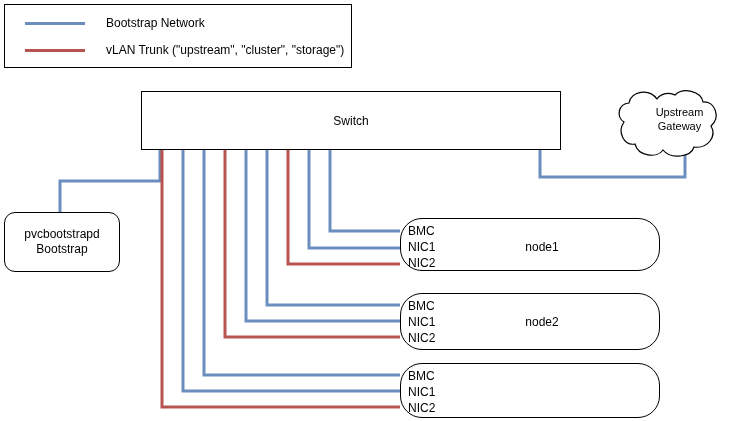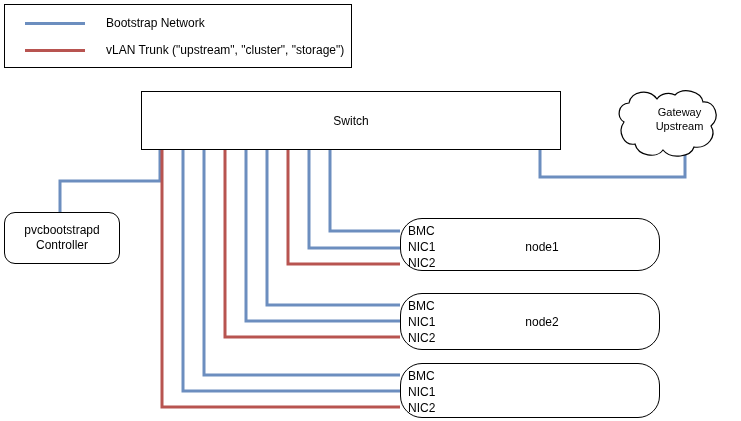--- a/index.html
+++ b/index.html
@@ -69,21 +69,21 @@
     justify-content: center;
   }
   .switch-label {
     font-size: 12px;
     color: #000000;
   }
   .controller-box {
     left: 4px;
     top: 212px;
     width: 116px;
-    height: 52px;
+    height: 60px;
     border-radius: 11px;
     display: flex;
     flex-direction: column;
     align-items: center;
     justify-content: center;
   }
   .controller-line {
     font-size: 12px;
     color: #000000;
     line-height: 15px;
@@ -169,26 +169,26 @@
       <span class="legend-label">vLAN Trunk ("upstream", "cluster", "storage")</span>
     </div>
   </div>
 
   <div class="box switch-box">
     <span class="switch-label">Switch</span>
   </div>
 
   <div class="box controller-box">
     <span class="controller-line">pvcbootstrapd</span>
-    <span class="controller-line">Controller</span>
+    <span class="controller-line">Bootstrap</span>
   </div>
 
   <div class="cloud-label">
+    <div>Upstream</div>
     <div>Gateway</div>
-    <div>Upstream</div>
   </div>
 
   <div class="box node-box n0">
     <div class="node-ports">
       <div class="node-port">BMC</div>
       <div class="node-port">NIC1</div>
       <div class="node-port">NIC2</div>
     </div>
     <div class="node-title">node1</div>
   </div>

